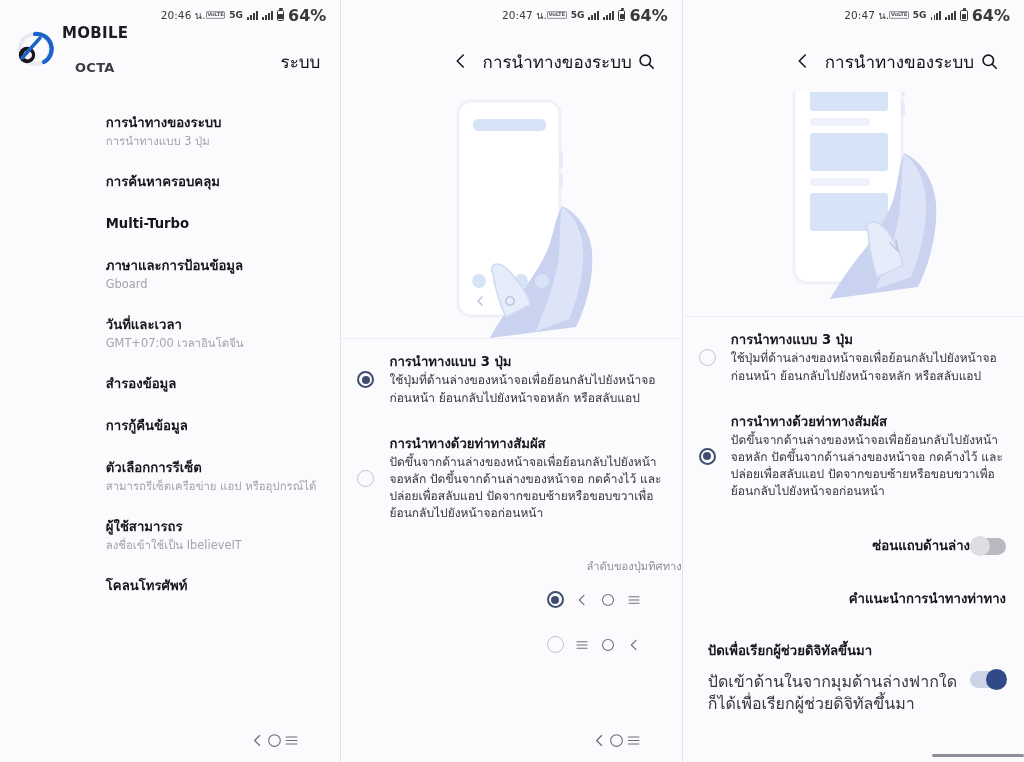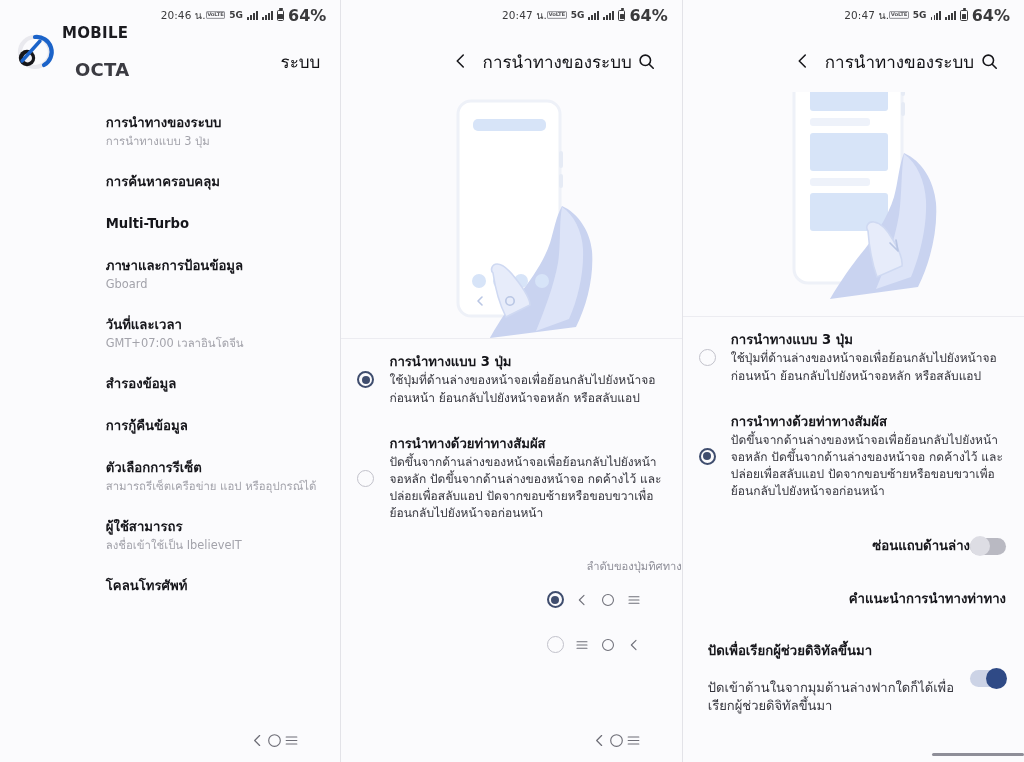--- a/index.html
+++ b/index.html
@@ -110,21 +110,21 @@
   .bo-row .radio.on::after {
     content:""; position:absolute; left:50%; top:50%; transform:translate(-50%,-50%);
     width:8px; height:8px; border-radius:50%; background:#3f4d6e;
   }
   .bo-row .gi { display:flex; align-items:center; justify-content:center; color:#6f7079; }
 
   
   .trow { display:flex; align-items:center; padding: 17px 18px 17px 25px; }
   .trow .ttext { flex:1; }
   .trow .th { font-size:13.2px; font-weight:bold; color:#15151a; line-height:1.4; }
-  .trow .td { font-size:13px; color:#37373f; line-height:1.42; margin-top:18px; }
+  .trow .td { font-size:16px; color:#37373f; line-height:1.42; margin-top:10px; }
   .switch { flex:0 0 36px; width:36px; height:17px; border-radius:9px; position:relative; }
   .switch.off { background:#b9b9c2; }
   .switch.off::after { content:""; position:absolute; left:0; top:-1.5px; width:20px; height:20px;
                        border-radius:50%; background:#dddde4; }
   .switch.on { background:#ccd3e6; }
   .switch.on::after { content:""; position:absolute; right:-1px; top:-2px; width:21px; height:21px;
                       border-radius:50%; background:#2f4a86; }
   .thin-sep { height:1px; background:#ececf1; }
 
   .spacer { flex: 1; }
@@ -135,21 +135,21 @@
   .navbar .nb { display:flex; align-items:center; justify-content:center; }
   .gesturebar { height:44px; flex:0 0 44px; display:flex; align-items:center;
                 justify-content:center; background:#fbfbfd; }
   .pill { width:92px; height:3px; border-radius:2px; background:#8e8e98; }
 
   
   .watermark { position:absolute; left:14px; top:26px; display:flex; align-items:center;
                pointer-events:none; z-index:5; }
   .wm-text { margin-left:6px; }
   .wm-l1 { font-size:15px; font-weight:bold; color:#1b1b20; letter-spacing:.3px; line-height:1; }
-  .wm-l2 { font-size:18px; font-weight:bold; color:#3b3b42; letter-spacing:.3px;
+  .wm-l2 { font-size:13px; font-weight:bold; color:#3b3b42; letter-spacing:.3px;
            line-height:1; margin-top:20px; margin-left:13px; }
 </style>
 </head>
 <body>
 
 <div class="screens">
 
   <div class="panel">
 
     <div class="statusbar">

